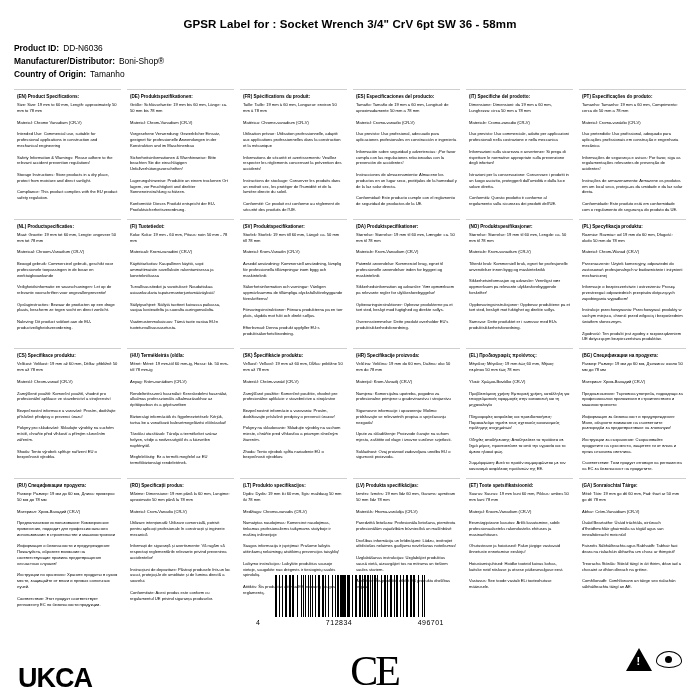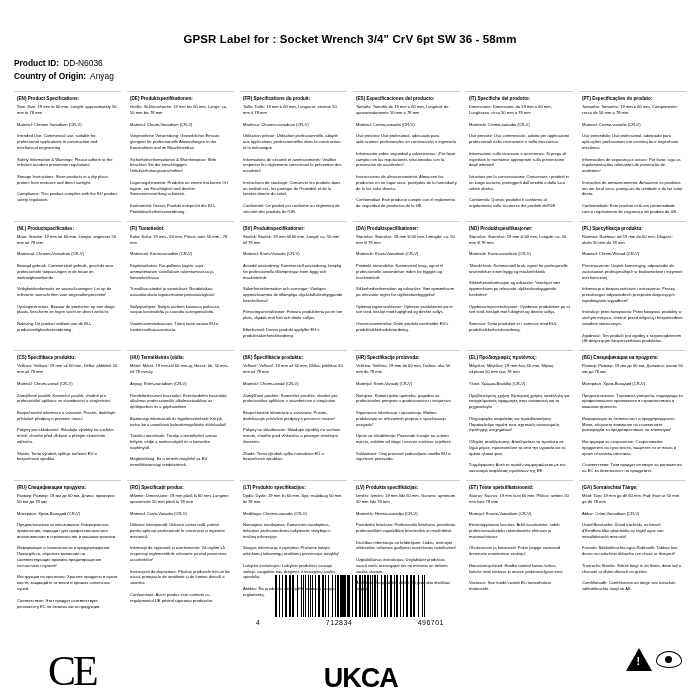--- a/index.html
+++ b/index.html
@@ -6,21 +6,21 @@
   html, body {
     margin: 0; padding: 0;
     width: 700px; height: 700px;
     background: #ffffff;
     font-family: "Liberation Sans", sans-serif;
     color: #000;
   }
   .page {
     width: 700px; height: 700px;
     position: relative;
-    padding: 31px 14px 6px 14px;
+    padding: 16px 14px 6px 14px;
   }
   .title {
     text-align: center;
     font-size: 11.5px;
     font-weight: bold;
     letter-spacing: 0.1px;
     margin: 2px 0 12px 0;
   }
   .meta {
     margin: 0 0 8px 0;
@@ -167,22 +167,26 @@
 <div class="page">
 
   <div class="title">GPSR Label for : Socket Wrench 3/4" CrV 6pt SW 36 - 58mm</div>
 
   <div class="meta">
     <div class="meta-row">
       <span class="meta-label">Product ID:</span>
       <span class="meta-value">DD-N6036</span>
     </div>
     <div class="meta-row">
+      <span class="meta-label">Manufacturer/Distributor:</span>
+      <span class="meta-value">Boni-Shop®</span>
+    </div>
+    <div class="meta-row">
       <span class="meta-label">Country of Origin:</span>
-      <span class="meta-value">Anyag</span>
+      <span class="meta-value">Tamanho</span>
     </div>
   </div>
 
   <div class="grid">
     <div class="cell">
       <div class="cell-title">(EN) Product Specifications:</div>
       <div class="cell-body">Size: Size: 19 mm to 60 mm, Length: approximately 50 mm to 78 mm
 
 Material: Chrome Vanadium (CR-V)
 
@@ -622,25 +626,25 @@
         </div>
       <div class="barcode-digits">
         <span>4</span>
         <span>712834</span>
         <span>496701</span>
       </div>
     </div>
   </div>
 
   <div class="footer-marks">
+    <div class="mark">
+      <span class="ukca">UKCA</span>
+    </div>
     <div class="mark ce-left">
       <span class="ce">CE</span>
-    </div>
-    <div class="mark">
-      <span class="ukca">UKCA</span>
     </div>
     <div class="mark eyes">
       <span class="warn-tri"></span>
       <span class="eye"></span>
     </div>
   </div>
 
 </div>
 
 </body></html>

